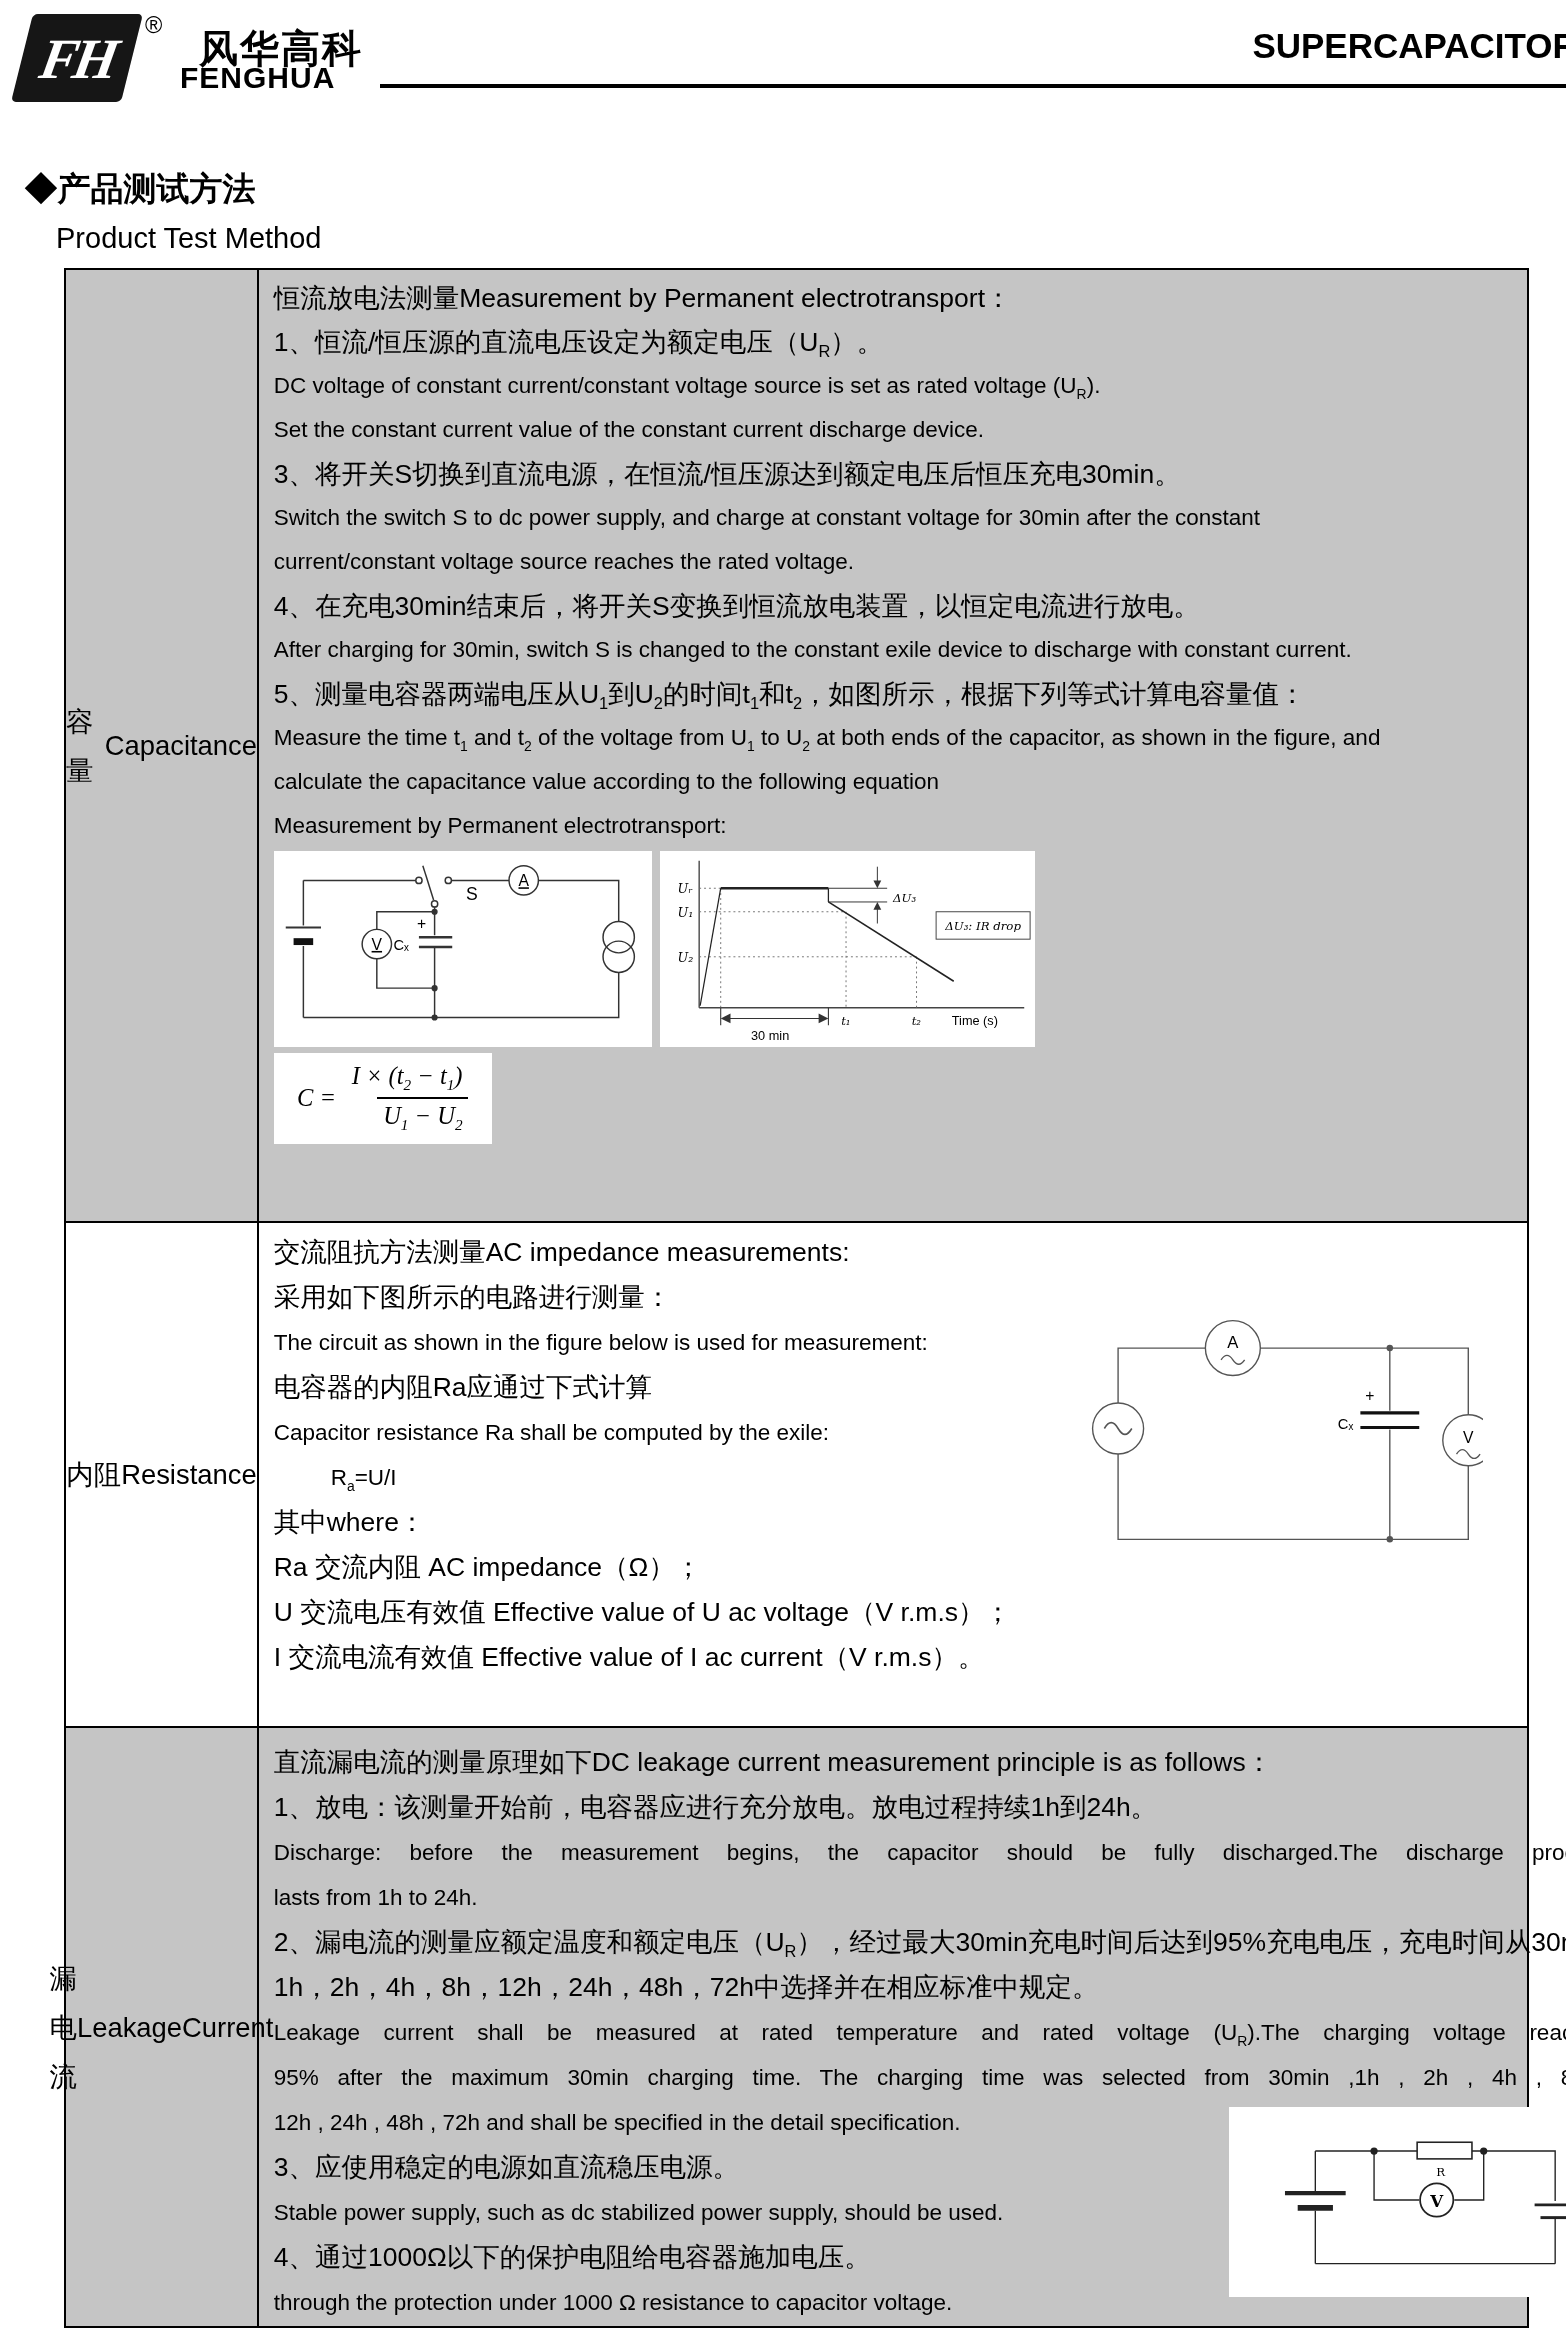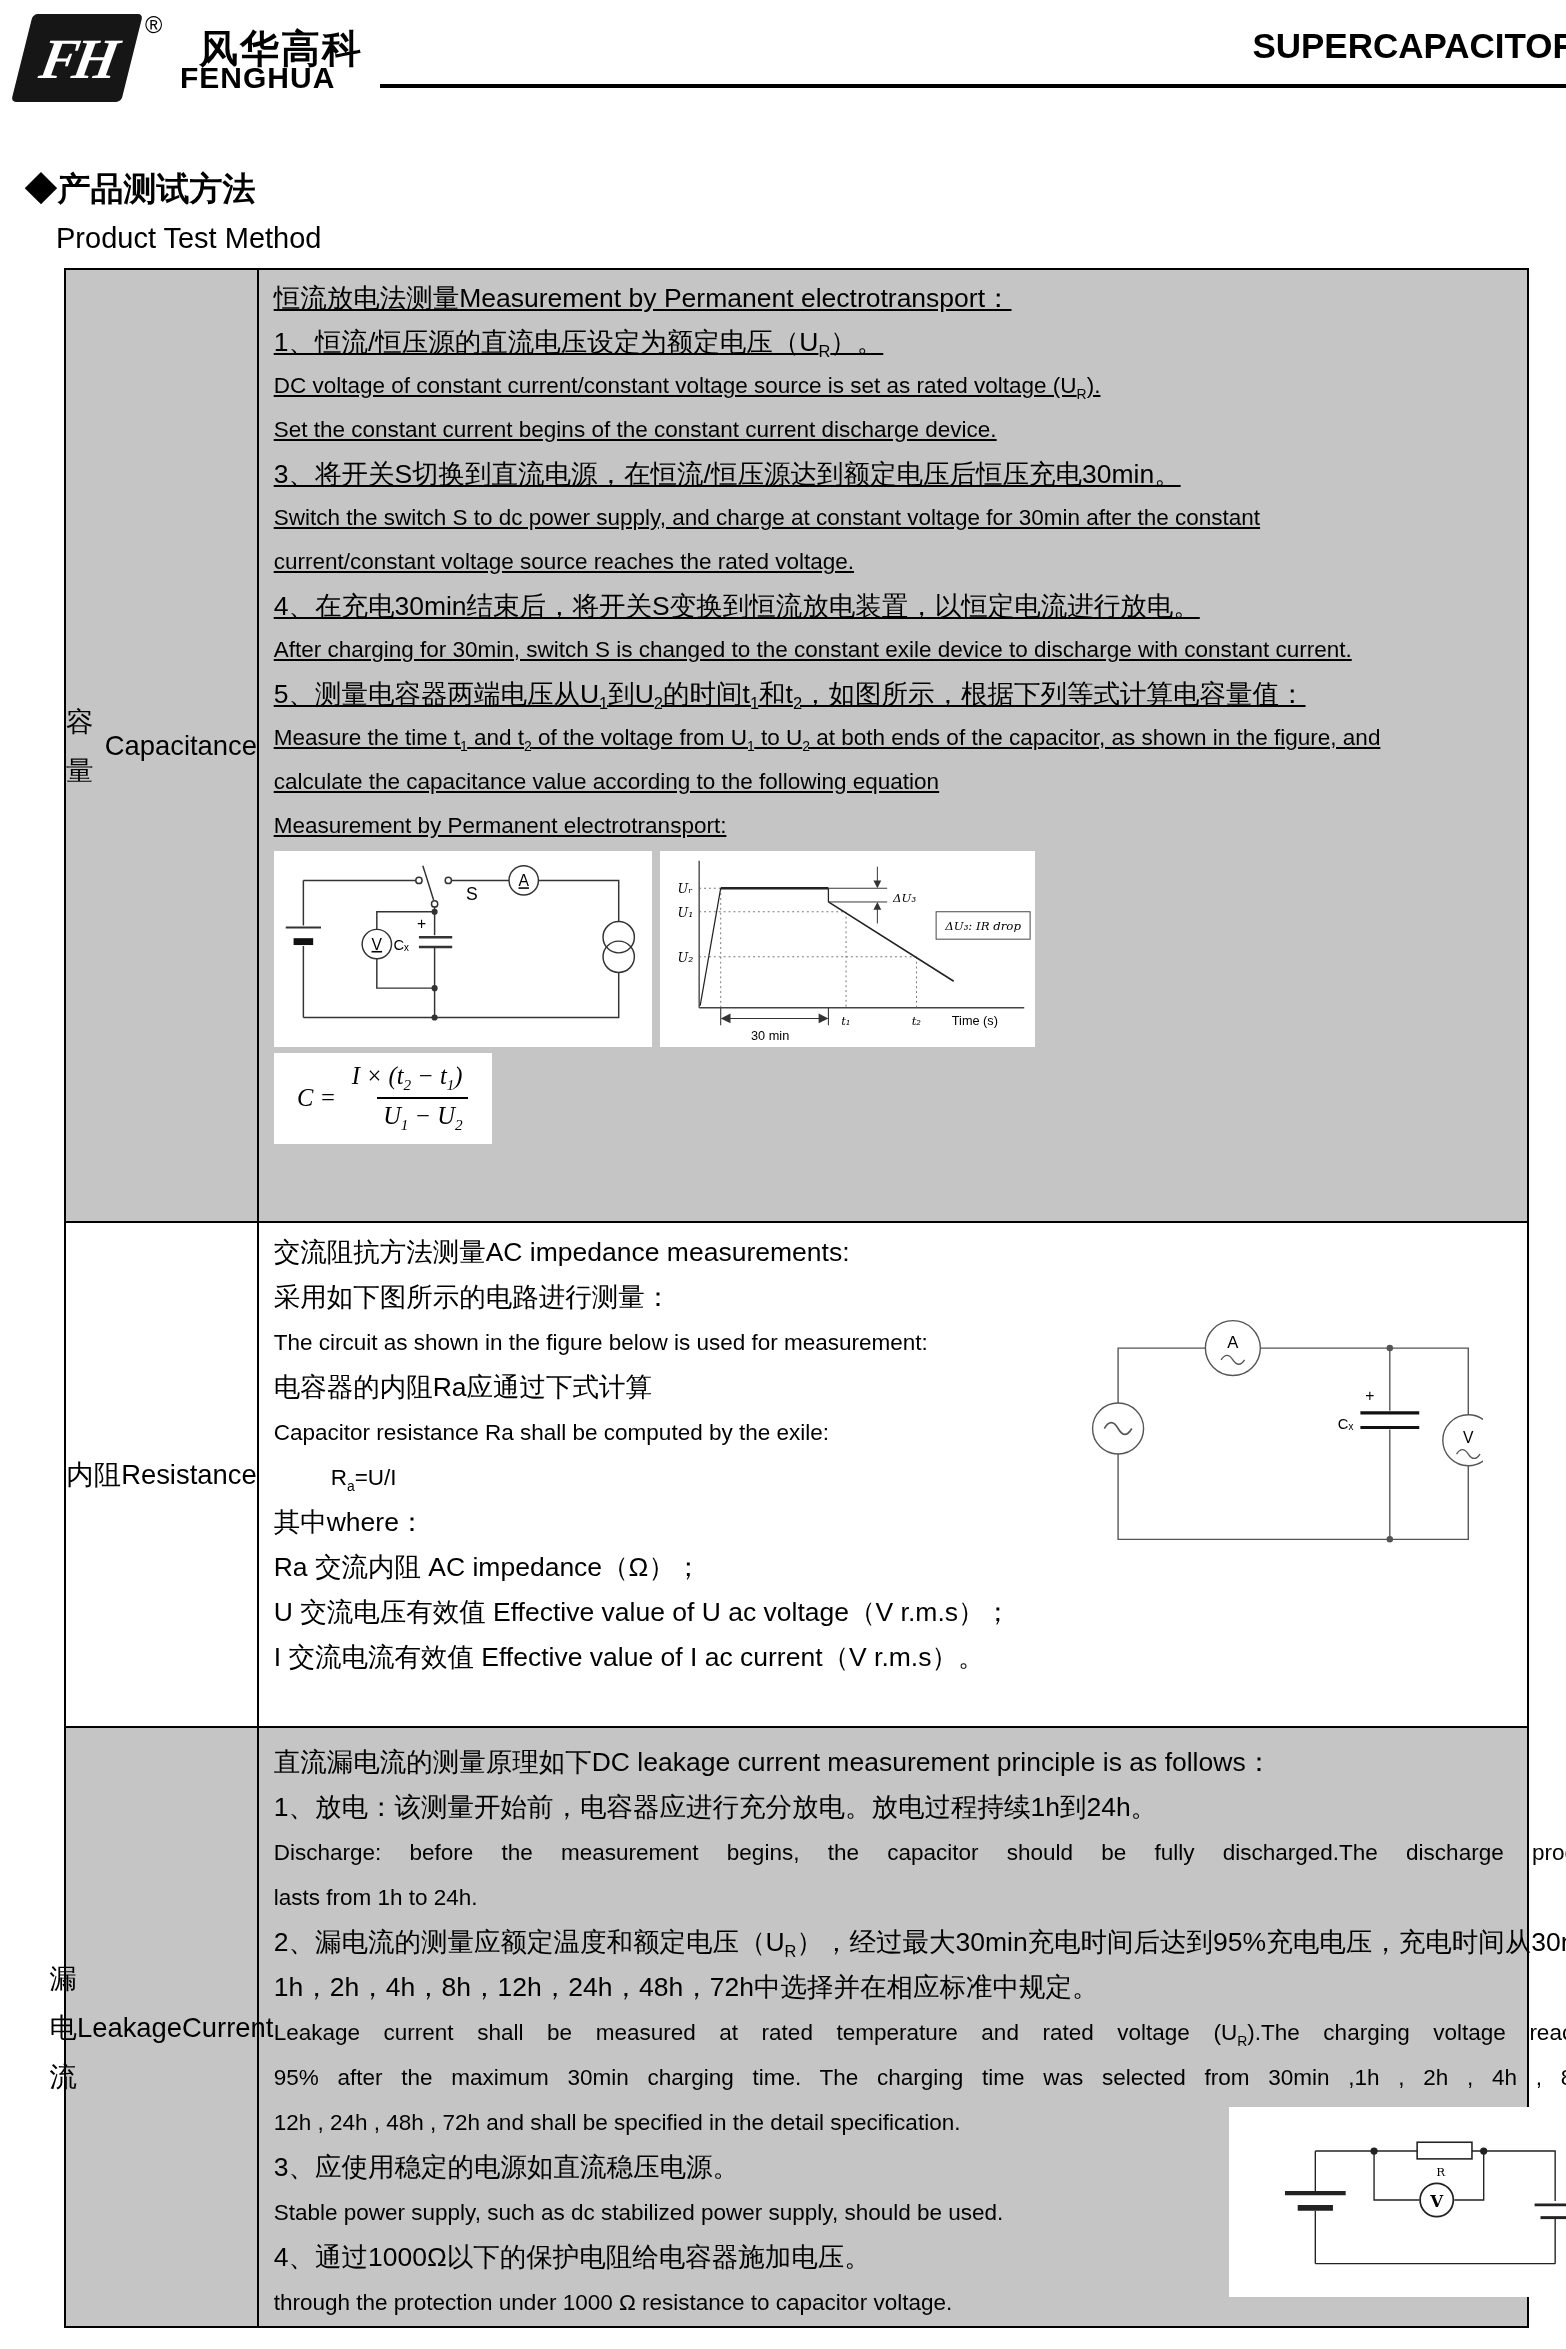--- a/index.html
+++ b/index.html
@@ -27,21 +27,21 @@
   .t-row{display:grid;grid-template-columns:193px 1fr;box-sizing:border-box;}
   .t-row + .t-row{border-top:2.9px solid #000;}
   .row-gray{background:#c5c5c5;}
   .row-white{background:#ffffff;}
   .t-label{border-right:2.9px solid #000;display:flex;flex-direction:row;align-items:center;
            justify-content:center;font-size:27.4px;box-sizing:border-box;}
   .t-label .lab{line-height:49px;}
   .t-content{position:relative;padding:5.9px 11.8px 0 14.7px;box-sizing:border-box;}
 
   .line{white-space:nowrap;height:45px;line-height:45px;}
-  .row-capacitance .line{height:44px;line-height:44px;text-decoration:underline;}
+  .row-capacitance .line{height:44px;line-height:44px;}
   .zh{font-size:26.5px;}
   .en{font-size:22.5px;}
   .jf{white-space:normal;text-align:justify;text-align-last:justify;overflow:hidden;}
   .indent{padding-left:57px;}
   sub{font-size:62%;}
 
   .row-capacitance{height:951px;}
   .row-resistance{height:505px;}
   .row-resistance .t-content{padding-top:7px;}
   .row-leakage{height:600px;}
@@ -85,21 +85,21 @@
   <div class="t-row row-capacitance row-gray">
     <div class="t-label">
       <div class="lab">容量</div>
       <div class="lab">Capacitance</div>
     </div>
     <div class="t-content">
       <div>
           <div class="line zh">恒流放电法测量Measurement by Permanent electrotransport：</div>
           <div class="line zh">1、恒流/恒压源的直流电压设定为额定电压（U<sub>R</sub>）。</div>
           <div class="line en">DC voltage of constant current/constant voltage source is set as rated voltage (U<sub>R</sub>).</div>
-          <div class="line en">Set the constant current begins of the constant current discharge device.</div>
+          <div class="line en">Set the constant current value of the constant current discharge device.</div>
           <div class="line zh">3、将开关S切换到直流电源，在恒流/恒压源达到额定电压后恒压充电30min。</div>
           <div class="line en">Switch the switch S to dc power supply, and charge at constant voltage for 30min after the constant</div>
           <div class="line en">current/constant voltage source reaches the rated voltage.</div>
           <div class="line zh">4、在充电30min结束后，将开关S变换到恒流放电装置，以恒定电流进行放电。</div>
           <div class="line en">After charging for 30min, switch S is changed to the constant exile device to discharge with constant current.</div>
           <div class="line zh">5、测量电容器两端电压从U<sub>1</sub>到U<sub>2</sub>的时间t<sub>1</sub>和t<sub>2</sub>，如图所示，根据下列等式计算电容量值：</div>
           <div class="line en">Measure the time t<sub>1</sub> and t<sub>2</sub> of the voltage from U<sub>1</sub> to U<sub>2</sub> at both ends of the capacitor, as shown in the figure, and</div>
           <div class="line en">calculate the capacitance value according to the following equation</div>
           <div class="line en">Measurement by Permanent electrotransport:</div>
         </div>

